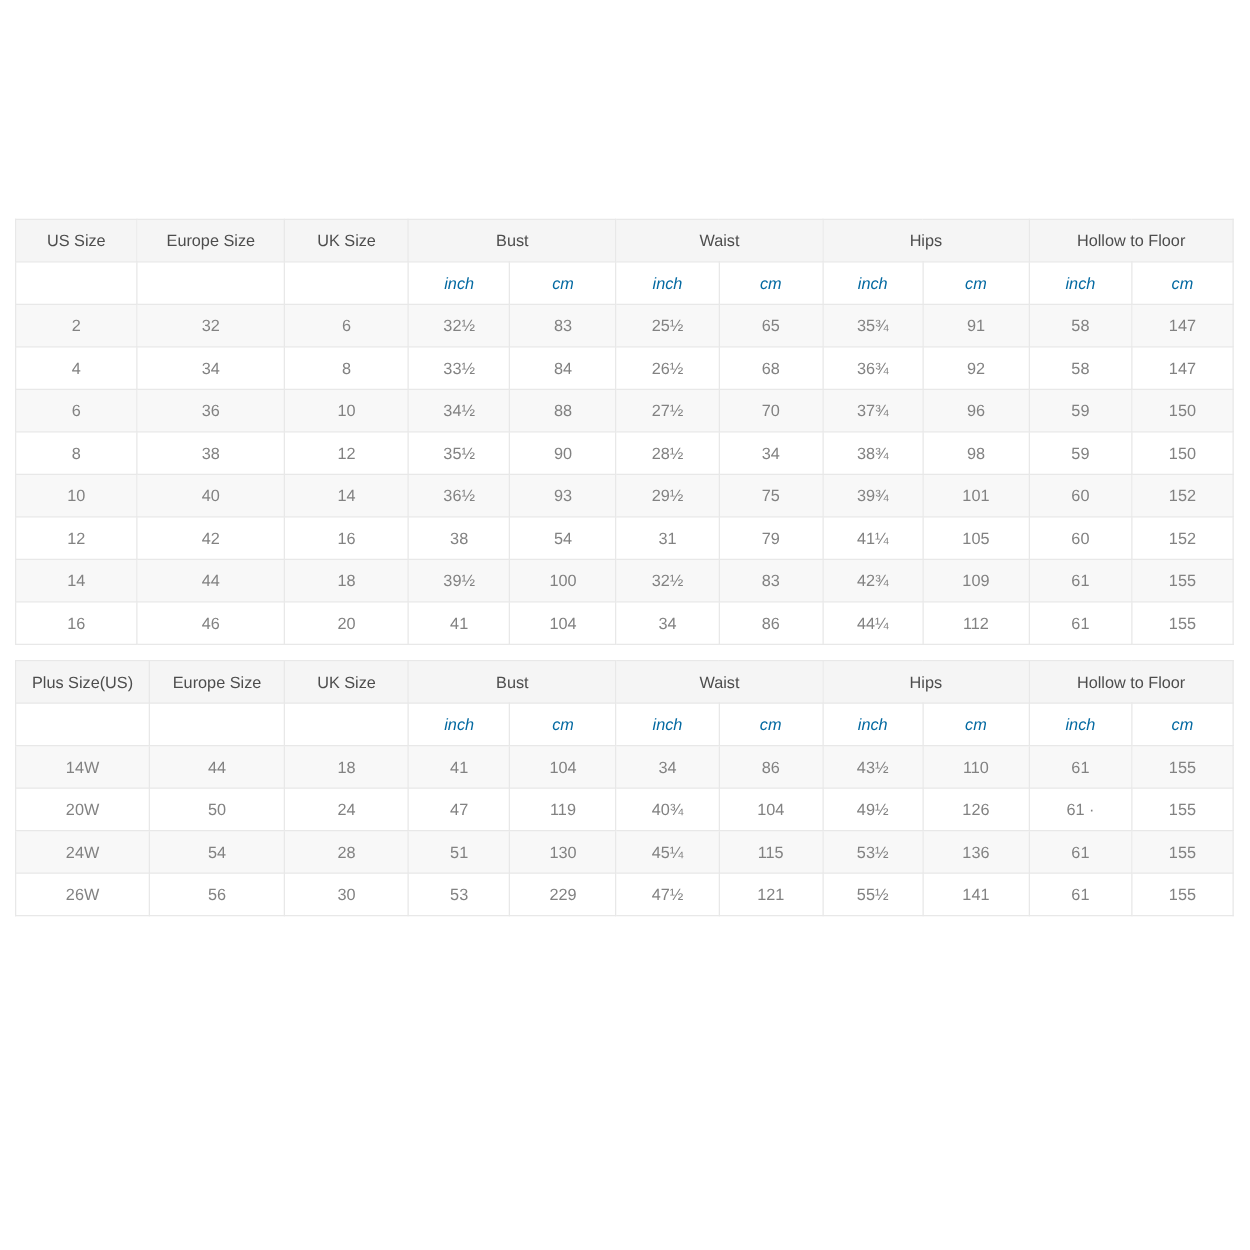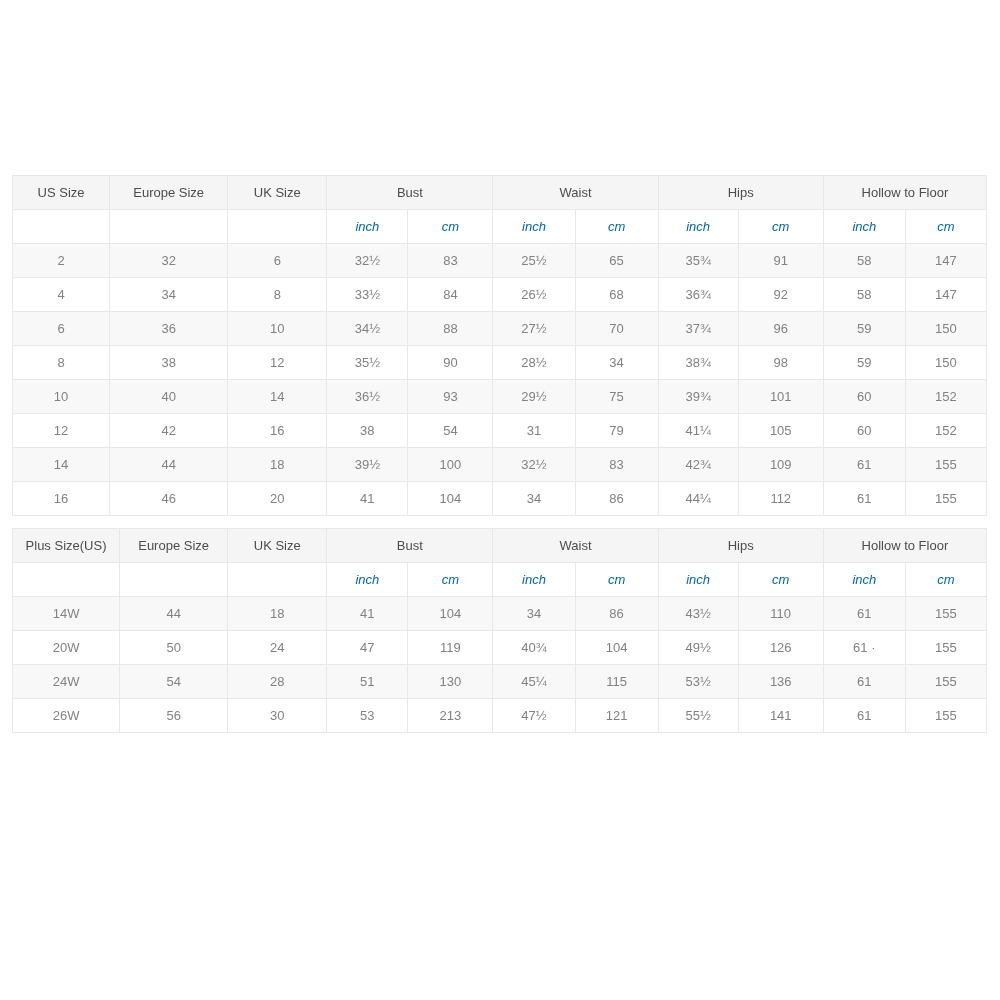--- a/index.html
+++ b/index.html
@@ -290,21 +290,21 @@
             <td>53½</td>
             <td>136</td>
             <td>61</td>
             <td>155</td>
           </tr>
           <tr>
             <td>26W</td>
             <td>56</td>
             <td>30</td>
             <td>53</td>
-            <td>213</td>
+            <td>229</td>
             <td>47½</td>
             <td>121</td>
             <td>55½</td>
             <td>141</td>
             <td>61</td>
             <td>155</td>
           </tr>
         </tbody>
     </table>
 

